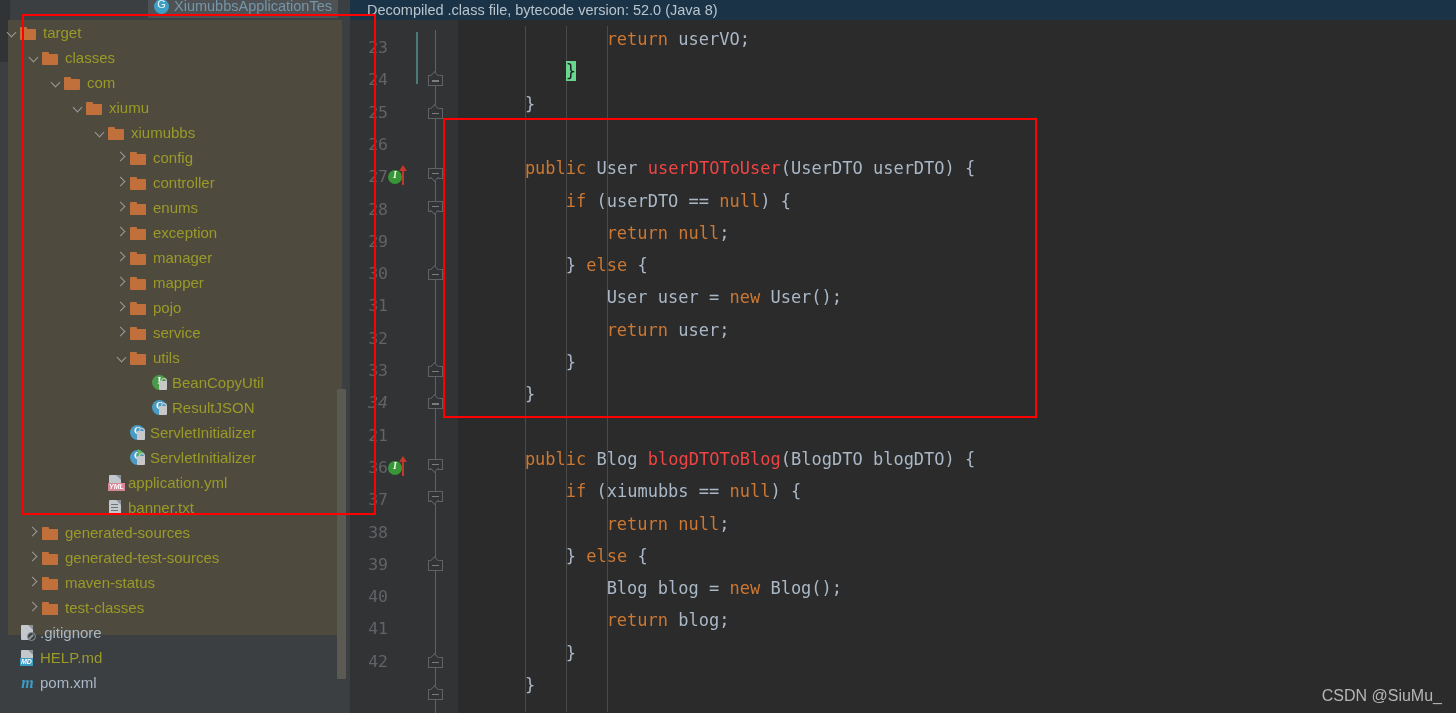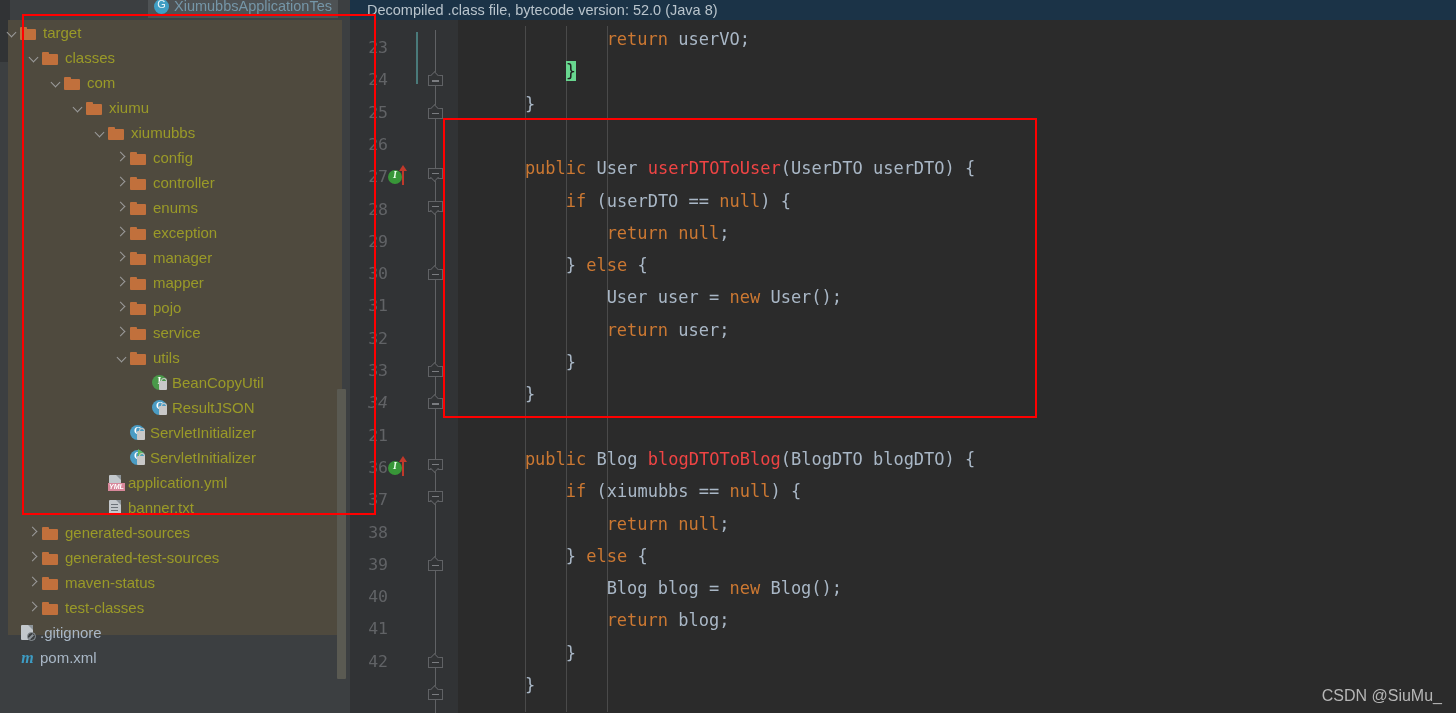--- a/index.html
+++ b/index.html
@@ -449,20 +449,30 @@
         </div>
         <div class="trow">
           <span class="spacer" style="width: 4px;"></span>
           <span class="arrow "></span>
           <span class="ico-file">
             <i class="page"></i>
             <i class="fold"></i>
             <i class="noentry"></i>
           </span>
           <span class="tlabel gray">.gitignore</span>
+        </div>
+        <div class="trow">
+          <span class="spacer" style="width: 4px;"></span>
+          <span class="arrow "></span>
+          <span class="ico-file">
+            <i class="page"></i>
+            <i class="fold"></i>
+            <i class="badge md">MD</i>
+          </span>
+          <span class="tlabel">HELP.md</span>
         </div>
         <div class="trow">
           <span class="spacer" style="width: 4px;"></span>
           <span class="arrow "></span>
           <span class="ico-maven"></span>
           <span class="tlabel gray">pom.xml</span>
         </div>
       </div>
     <div class="tree-scroll-track">
       <div class="tree-scroll-thumb"></div>

